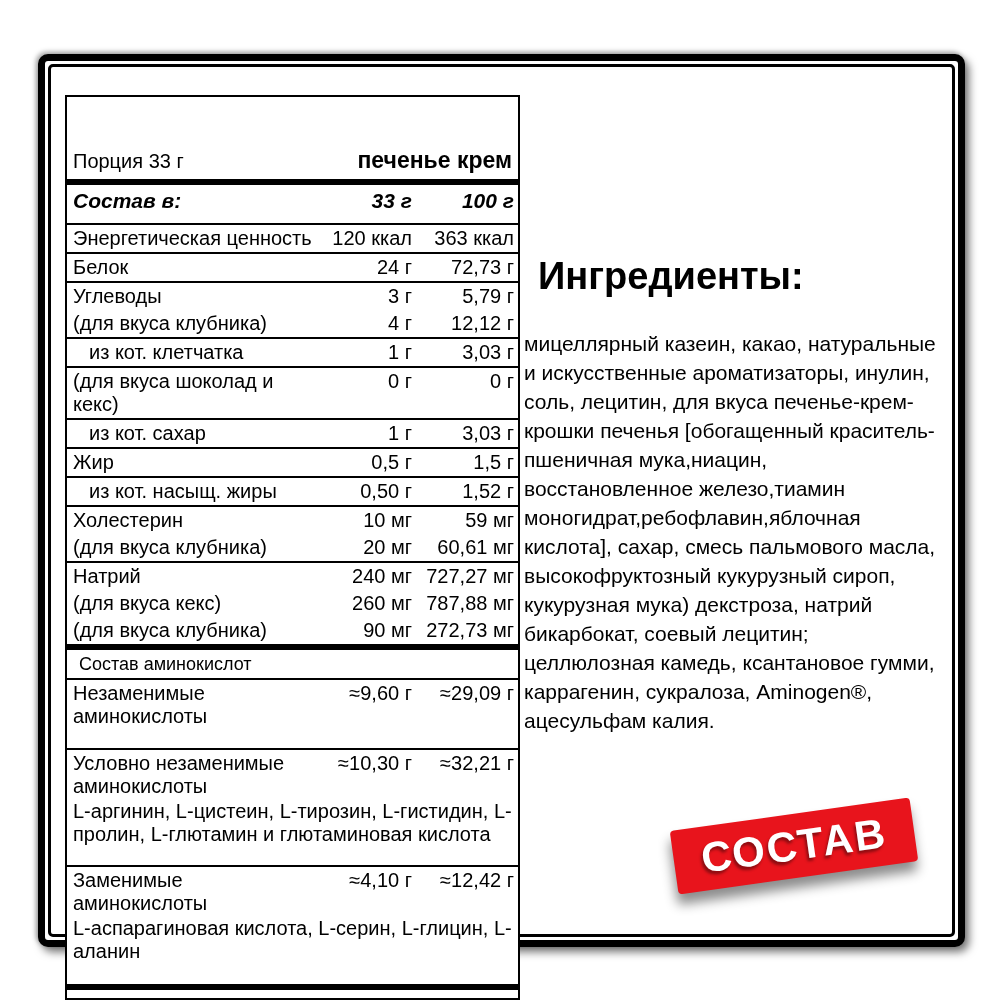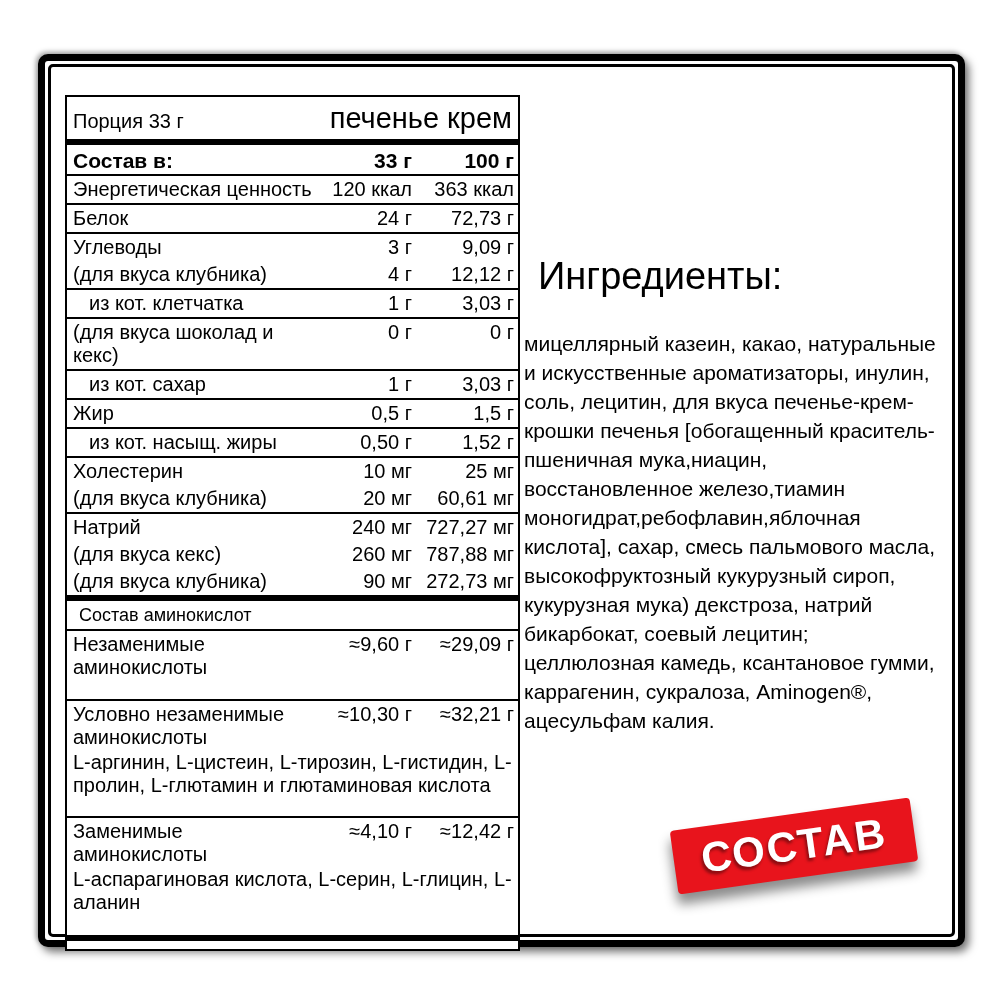--- a/index.html
+++ b/index.html
@@ -21,43 +21,44 @@
 
   
   .ntable{
     position:absolute;left:14px;top:28px;width:455px;
     border:2px solid #000;background:#fff;box-sizing:border-box;
     font-size:20px;line-height:23px;
   }
   .ntable .head{
     display:flex;justify-content:space-between;align-items:baseline;
     padding:10px 6px 6px 6px;
+    margin-top:42px;
   }
   .head .serving{font-size:20px;}
-  .head .product{font-size:29px;font-weight:normal;letter-spacing:0px;}
+  .head .product{font-size:23px;font-weight:bold;letter-spacing:0px;}
   .bar{height:6px;background:#000;}
   .trow{
     display:flex;align-items:flex-start;
     padding:2px 4px 2px 6px;
   }
   .trow .lbl{flex:1 1 auto;}
   .trow .v33{flex:0 0 90px;text-align:right;white-space:nowrap;}
   .trow .v100{flex:0 0 102px;text-align:right;white-space:nowrap;}
   .sep{border-bottom:2px solid #000;}
-  .subhead{font-weight:bold;font-size:21px;padding-top:4px;padding-bottom:2px;}
+  .subhead{font-weight:bold;font-size:21px;padding-top:4px;padding-bottom:11px;font-style:italic;}
   .indent .lbl{padding-left:16px;}
   .amino-title{font-size:18px;padding:3px 6px 2px 12px;}
   .amino-group{padding-bottom:18px;}
   .acids{padding:0 4px 1px 6px;}
   .endbar{margin:2px 0 8px 0;}
 
   
   .ing-title{
     position:absolute;left:487px;top:188px;
-    font-size:38px;font-weight:normal;
+    font-size:38px;font-weight:bold;
   }
   .ing-text{
     position:absolute;left:473px;top:262px;width:417px;
     font-size:21px;line-height:29px;
   }
   
   .stamp{
     position:absolute;left:622px;top:747px;width:242px;height:64px;
     border-radius:4px;transform:rotate(-8deg);
     display:flex;align-items:center;justify-content:center;
@@ -98,21 +99,21 @@
 
         <div class="trow sep">
           <span class="lbl">Белок</span>
           <span class="v33">24 г</span>
           <span class="v100">72,73 г</span>
         </div>
 
         <div class="trow">
           <span class="lbl">Углеводы</span>
           <span class="v33">3 г</span>
-          <span class="v100">9,09 г</span>
+          <span class="v100">5,79 г</span>
         </div>
         <div class="trow sep">
           <span class="lbl">(для вкуса клубника)</span>
           <span class="v33">4 г</span>
           <span class="v100">12,12 г</span>
         </div>
 
         <div class="trow sep indent">
           <span class="lbl">из кот. клетчатка</span>
           <span class="v33">1 г</span>
@@ -139,21 +140,21 @@
 
         <div class="trow sep indent">
           <span class="lbl">из кот. насыщ. жиры</span>
           <span class="v33">0,50 г</span>
           <span class="v100">1,52 г</span>
         </div>
 
         <div class="trow">
           <span class="lbl">Холестерин</span>
           <span class="v33">10 мг</span>
-          <span class="v100">25 мг</span>
+          <span class="v100">59 мг</span>
         </div>
         <div class="trow sep">
           <span class="lbl">(для вкуса клубника)</span>
           <span class="v33">20 мг</span>
           <span class="v100">60,61 мг</span>
         </div>
 
         <div class="trow">
           <span class="lbl">Натрий</span>
           <span class="v33">240 мг</span>

